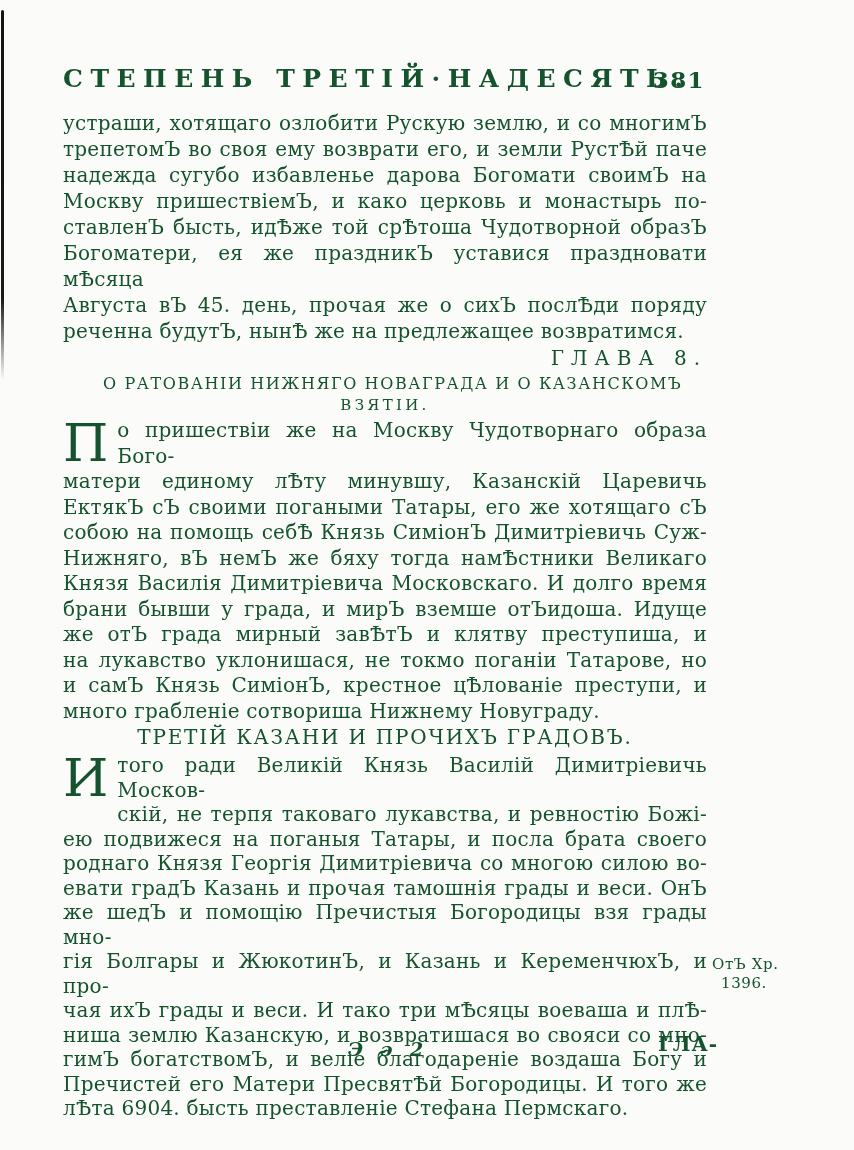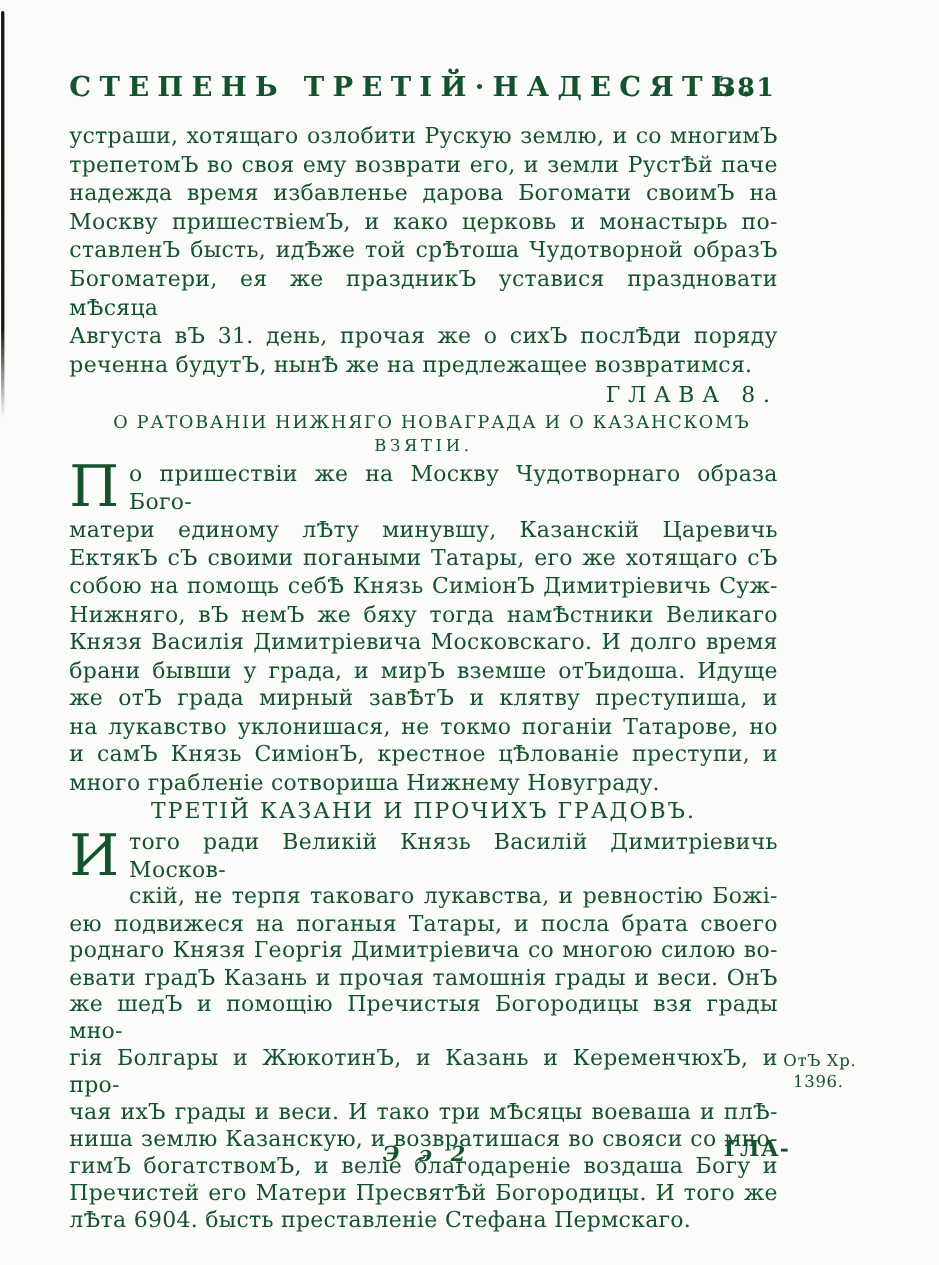--- a/index.html
+++ b/index.html
@@ -134,25 +134,25 @@
   <div class="column">
 
     <div class="header-row">
       <span class="running-title">СТЕПЕНЬ ТРЕТІЙ·НАДЕСЯТЬ.</span>
       <span class="page-number">381</span>
     </div>
 
     <div class="para para-1">
       <div class="line">устраши, хотящаго озлобити Рускую землю, и со многимЪ</div>
       <div class="line">трепетомЪ во своя ему возврати его, и земли РустѢй паче</div>
-      <div class="line">надежда время избавленье дарова Богомати своимЪ на</div>
+      <div class="line">надежда сугубо избавленье дарова Богомати своимЪ на</div>
       <div class="line">Москву пришествіемЪ, и како церковь и монастырь по-</div>
       <div class="line">ставленЪ бысть, идѢже той срѢтоша Чудотворной образЪ</div>
       <div class="line">Богоматери, ея же праздникЪ уставися праздновати мѢсяца</div>
-      <div class="line">Августа вЪ 31. день, прочая же о сихЪ послѢди поряду</div>
+      <div class="line">Августа вЪ 45. день, прочая же о сихЪ послѢди поряду</div>
       <div class="line short">реченна будутЪ, нынѢ же на предлежащее возвратимся.</div>
     </div>
 
     <div class="glava">ГЛАВА 8.</div>
     <div class="chapter-title">О РАТОВАНІИ НИЖНЯГО НОВАГРАДА И О КАЗАНСКОМЪ</div>
     <div class="chapter-sub">ВЗЯТІИ.</div>
 
     <div class="para para-2 para-dc">
       <span class="dropcap">П</span>
       <div class="line">о пришествіи же на Москву Чудотворнаго образа Бого-</div>

